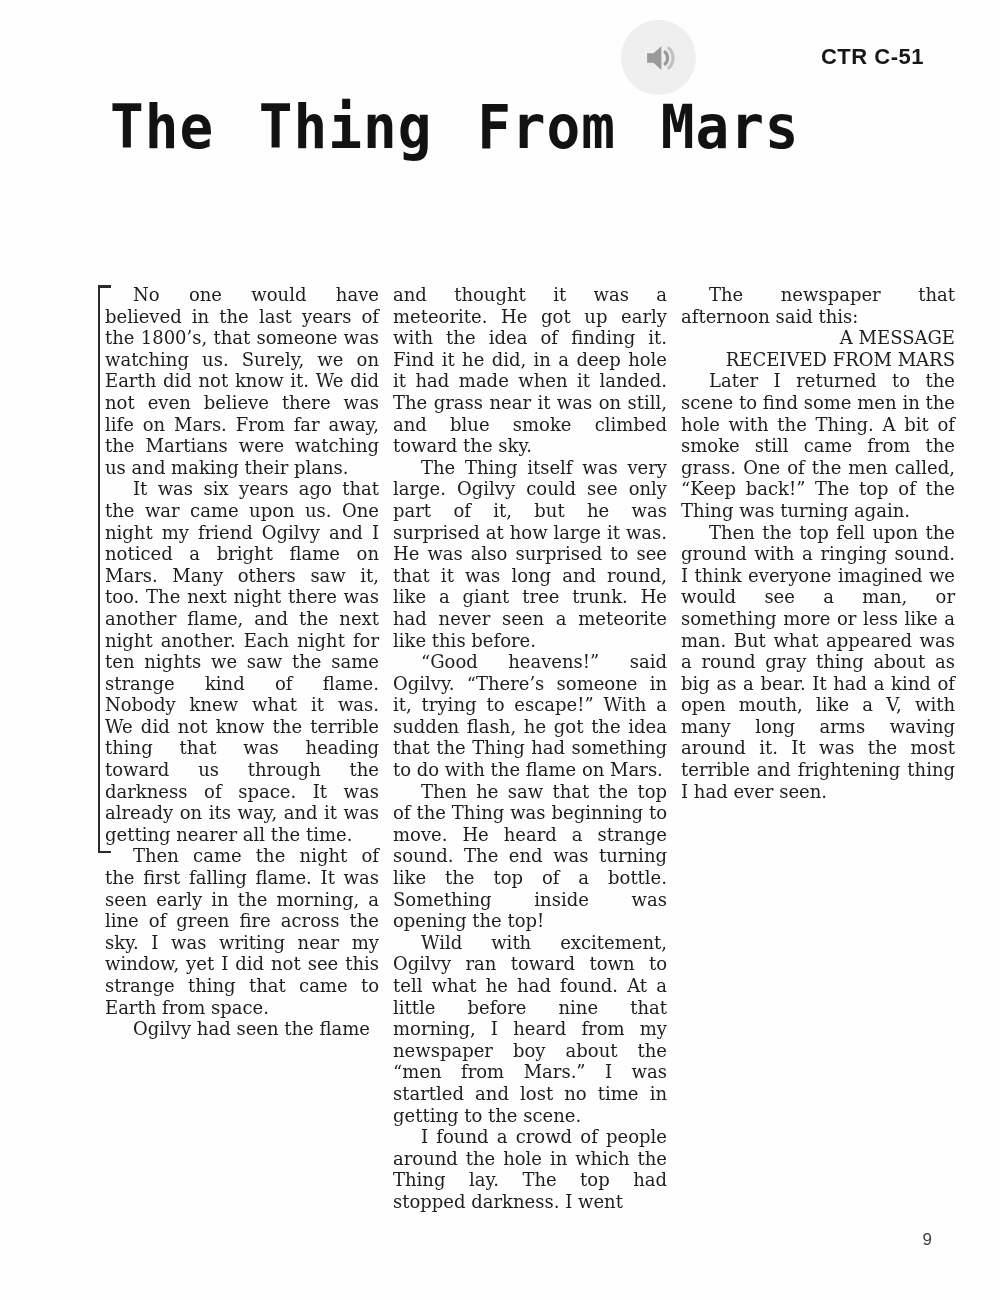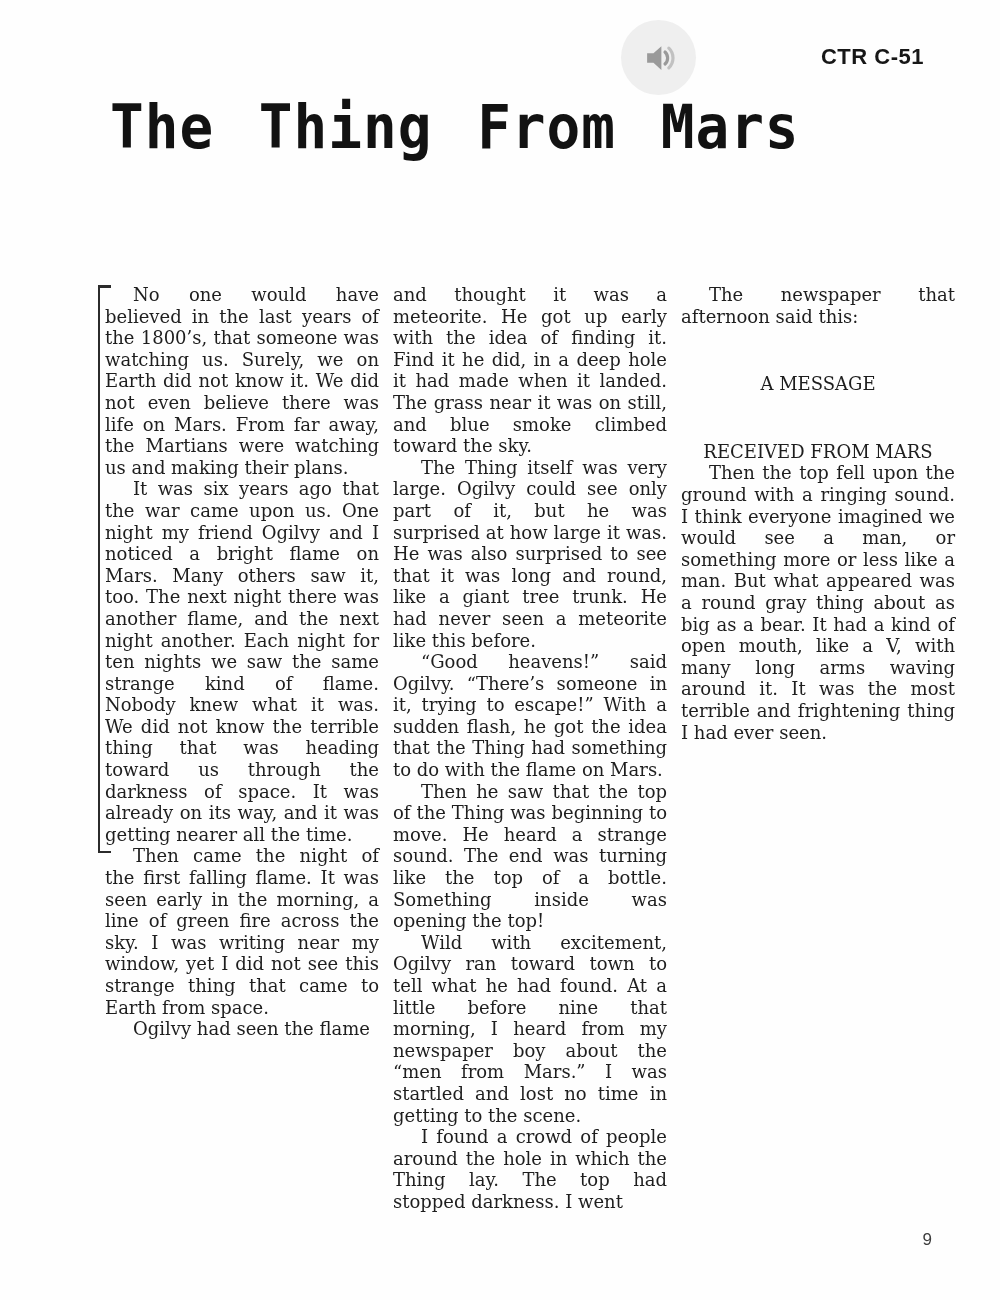--- a/index.html
+++ b/index.html
@@ -62,21 +62,21 @@
   }
   .col {
     width: 274px;
     font-size: 18px;
     line-height: 21.6px;
     text-align: justify;
     hyphens: auto;
   }
   .col p { margin: 0; }
   .col p.indent { text-indent: 28px; }
-  .col p.center { text-align: center; text-indent: 0; margin-top: 46px; }
+  .col p.center { text-align: right; text-indent: 0; }
 
   
   .bracket {
     position: absolute;
     left: -7px; top: 1px;
     width: 11px; height: 568px;
     border-left: 2.5px solid #2b2b2b;
     pointer-events: none;
   }
   .bracket::before, .bracket::after {
@@ -129,20 +129,21 @@
       <p class="indent">“Good heavens!” said Ogilvy.  “There’s someone in it, trying to escape!”  With a sudden flash, he got the idea that the Thing had something to do with the flame on Mars.</p>
       <p class="indent">Then he saw that the top of the Thing was beginning to move.  He heard a strange sound.  The end was turning like the top of a bottle.  Something inside was opening the top!</p>
       <p class="indent">Wild with excitement, Ogilvy ran toward town to tell what he had found.  At a little before nine that morning, I heard from my newspaper boy about the “men from Mars.” I was startled and lost no time in getting to the scene.</p>
       <p class="indent">I found a crowd of people around the hole in which the Thing lay.  The top had stopped darkness.  I went</p>
     </div>
 
     <div class="col">
       <p class="indent">The newspaper that afternoon said this:</p>
       <p class="center">A MESSAGE</p>
       <p class="center">RECEIVED FROM MARS</p>
+      <p class="indent">Later I returned to the scene to find some men in the hole with the Thing.  A bit of smoke still came from the grass.  One of the men called, “Keep back!”  The top of the Thing was turning again.</p>
       <p class="indent">Then the top fell upon the ground with a ringing sound. I think everyone imagined we would see a man, or something more or less like a man.  But what appeared was a round gray thing about as big as a bear.  It had a kind of open mouth, like a V, with many long arms waving around it.  It was the most terrible and frightening thing I had ever seen.</p>
     </div>
 
   </div>
 
   <div class="page-num">9</div>
 
 </div>
 
 </body></html>

